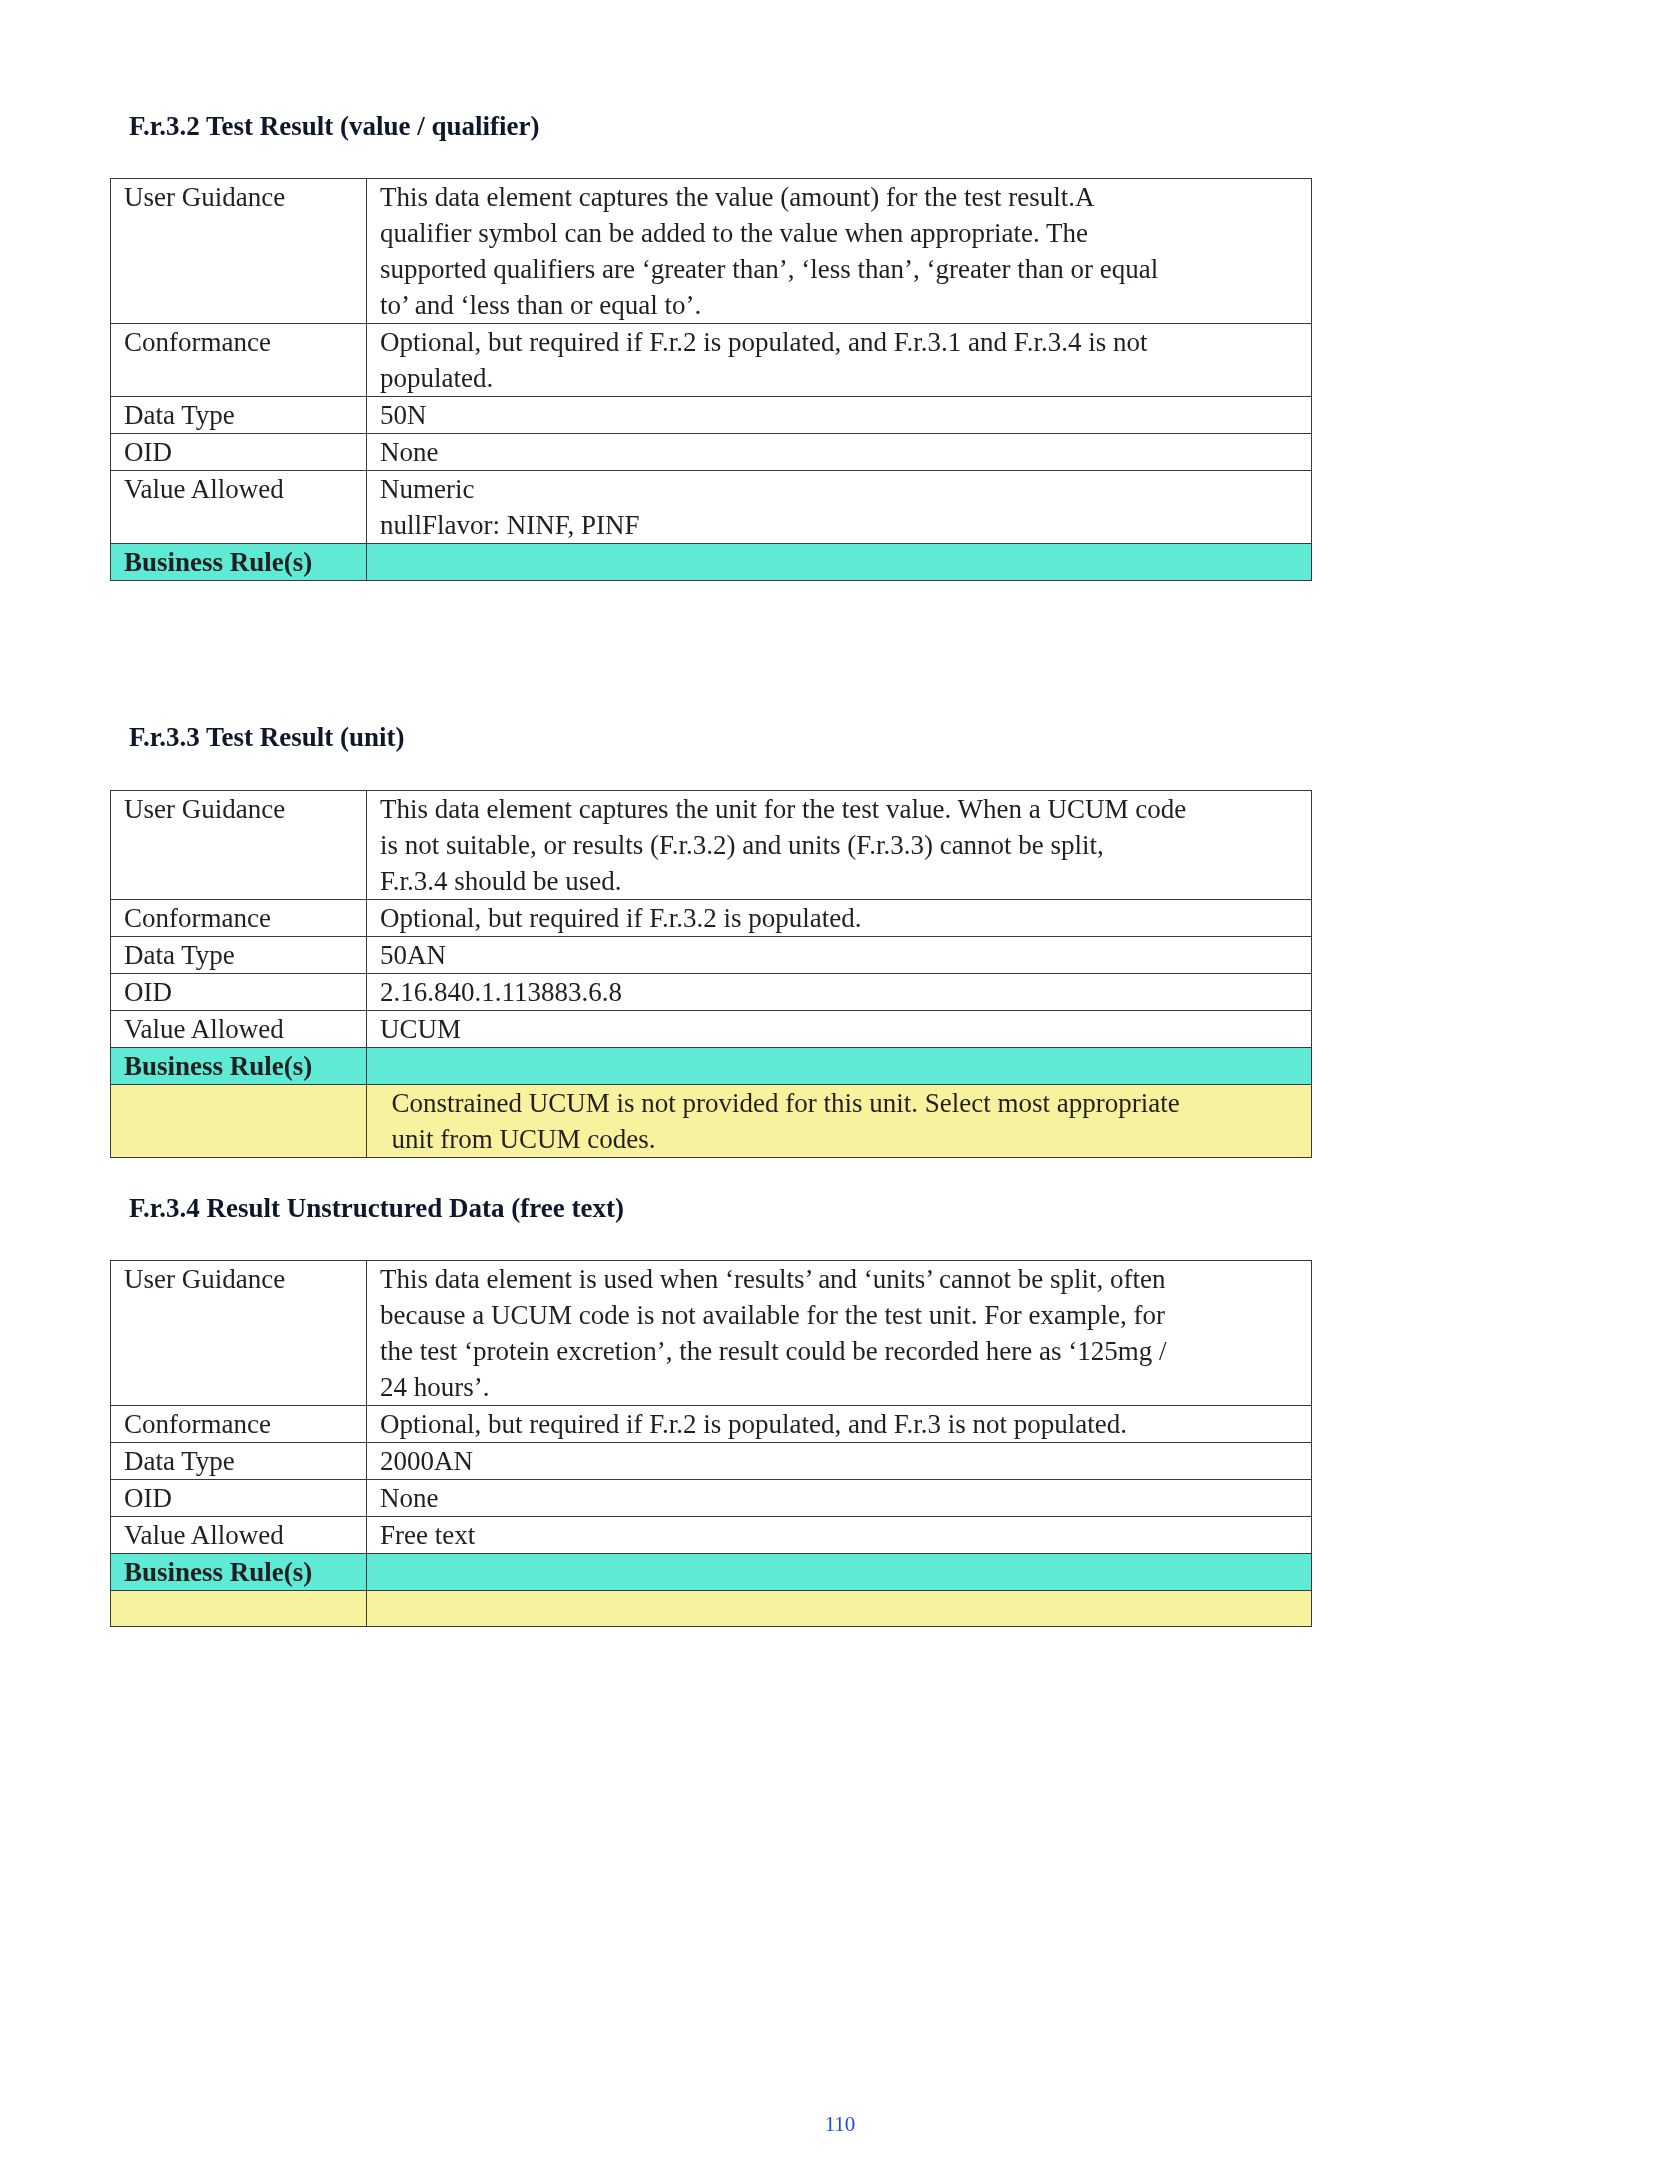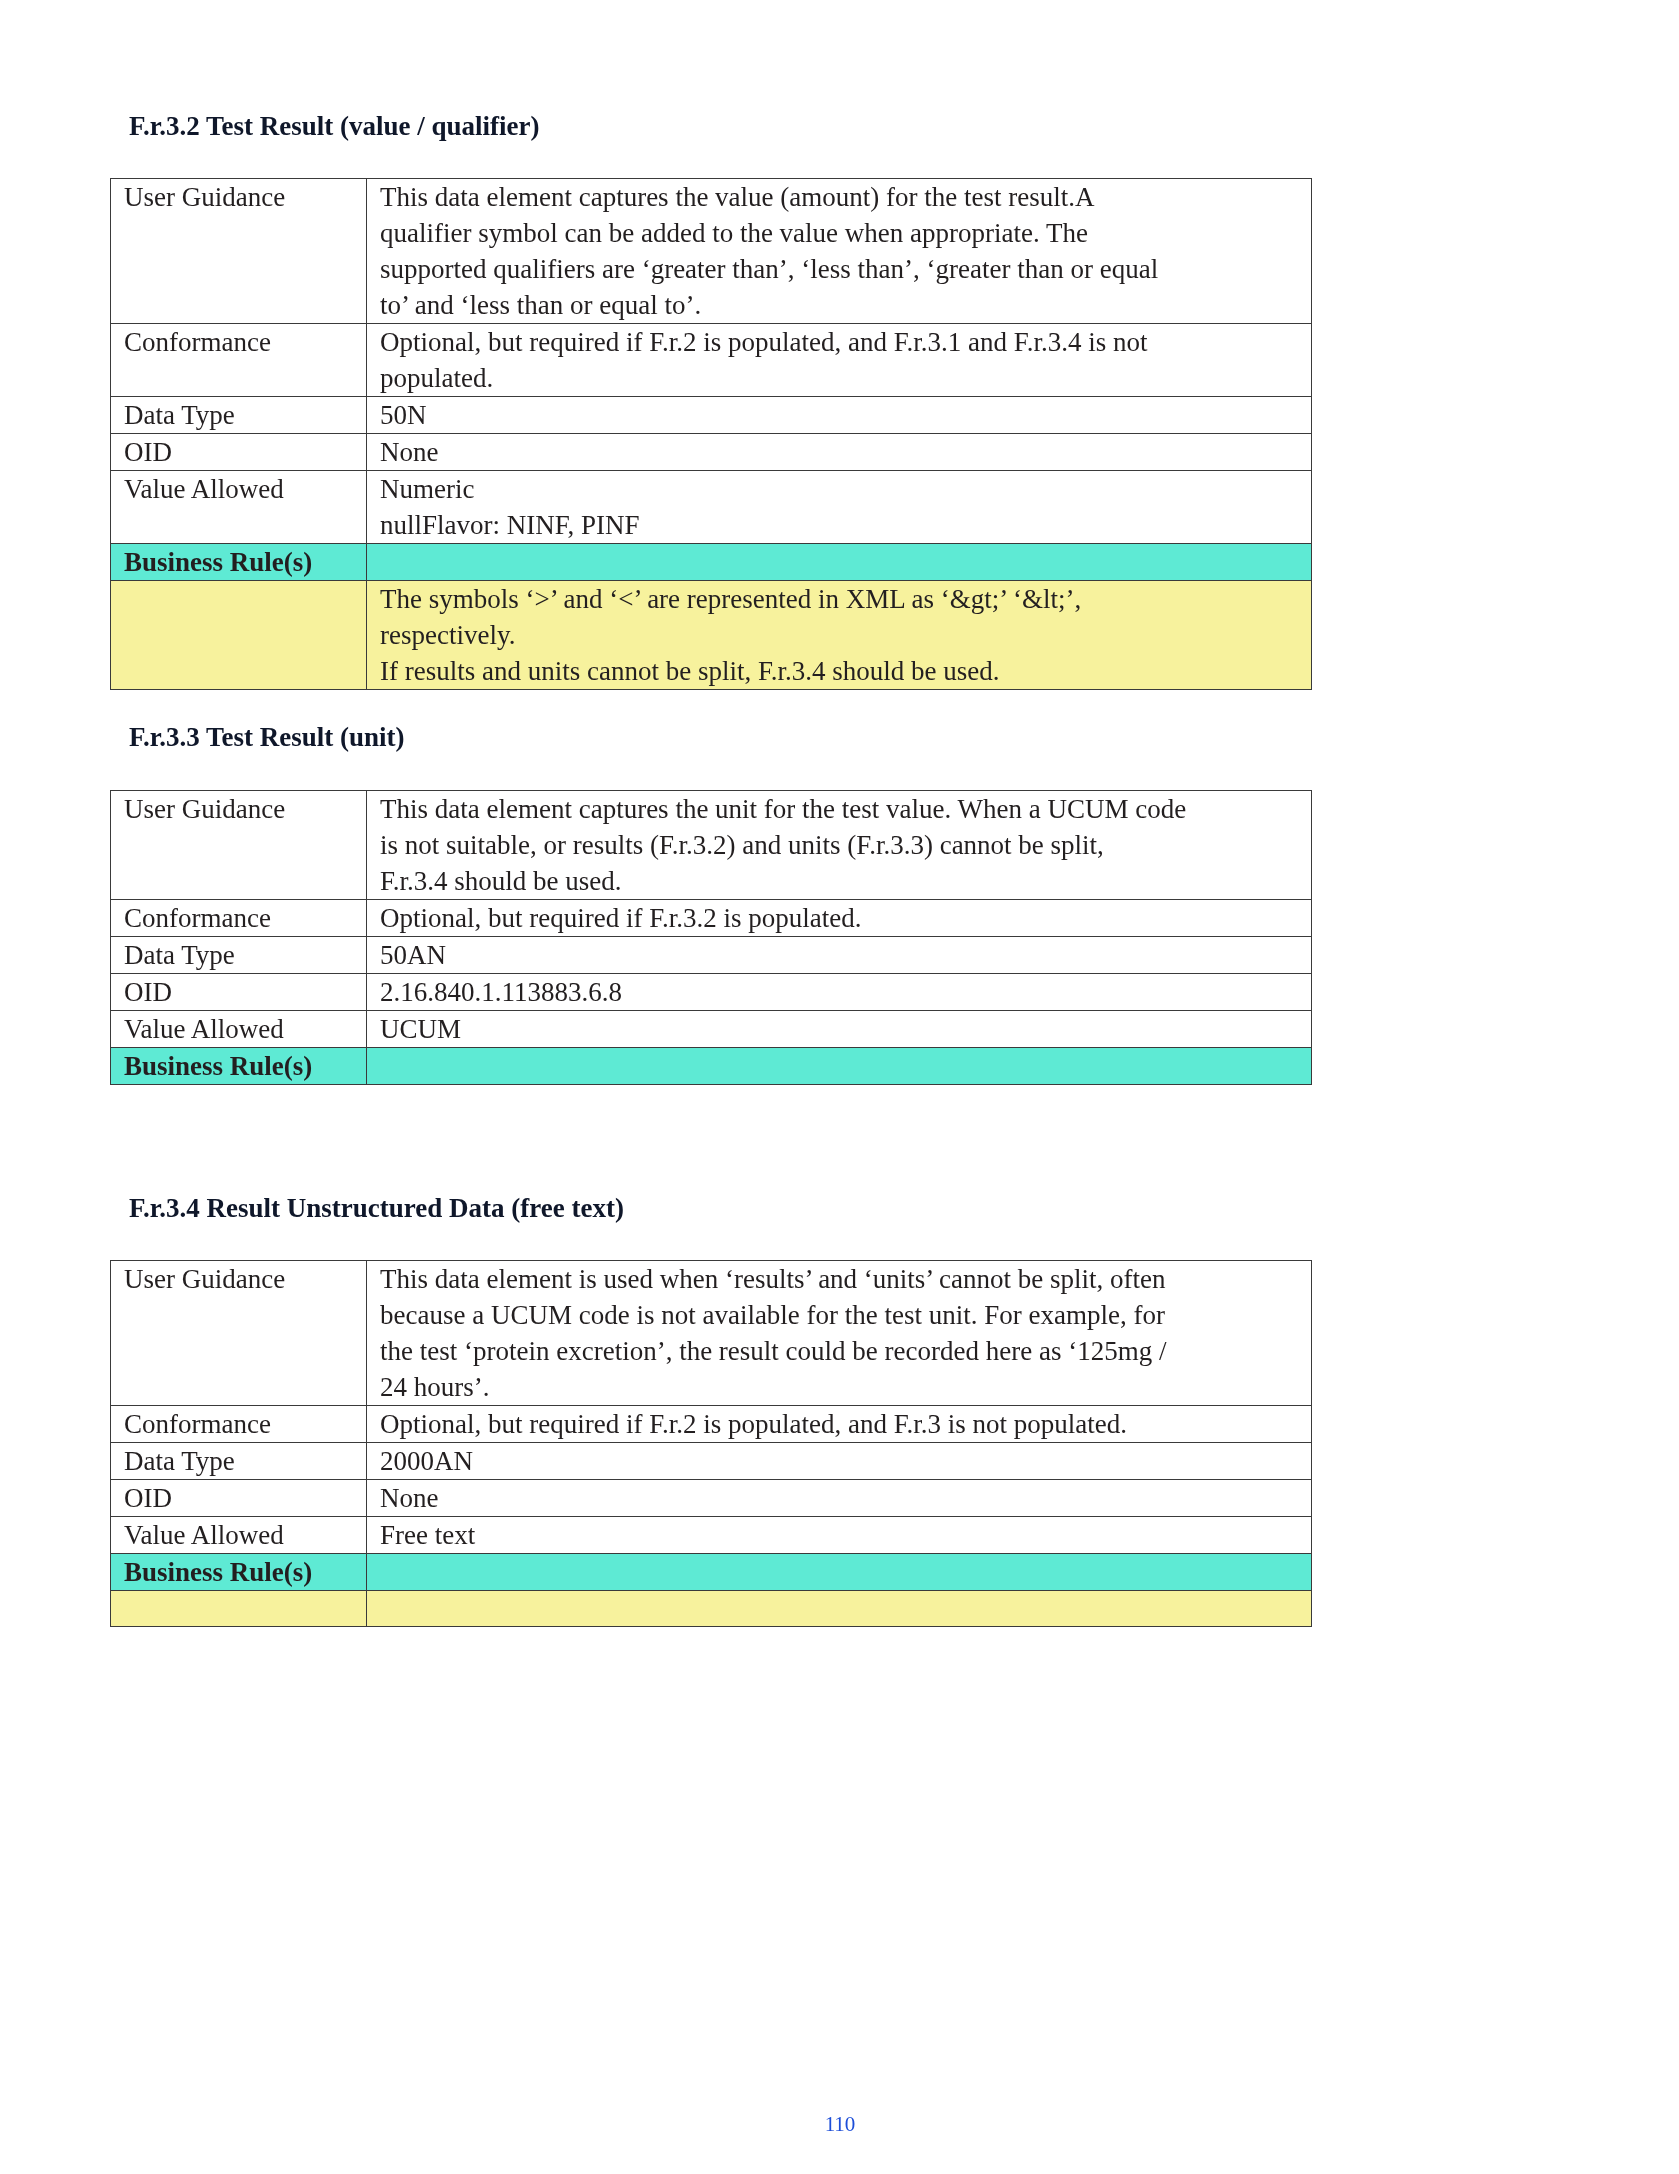--- a/index.html
+++ b/index.html
@@ -84,28 +84,20 @@
     <td class="label">Value Allowed</td>
     <td>
       <span class="line">Numeric</span>
       <span class="line">nullFlavor: NINF, PINF</span>
     </td>
   </tr>
   <tr class="br-head" style="height:36px;">
     <td class="label">Business Rule(s)</td>
     <td></td>
   </tr>
-  <tr class="br-body" style="height:107px;">
-    <td class="label"></td>
-    <td>
-      <span class="line">The symbols ‘&gt;’ and ‘&lt;’ are represented in XML as ‘&amp;gt;’ ‘&amp;lt;’,</span>
-      <span class="line">respectively.</span>
-      <span class="line">If results and units cannot be split, F.r.3.4 should be used.</span>
-    </td>
-  </tr>
 </tbody>
   </table>
 
 <h2 class="section-title" style="top:721px;">F.r.3.3 Test Result (unit)</h2>
 <table class="spec" style="top:790px;">
   <tbody>
       <tr style="height:71px;">
     <td class="label">User Guidance</td>
     <td>
       <span class="line">This data element captures the unit for the test value. When a UCUM code</span>
@@ -125,20 +117,27 @@
     <td class="label">OID</td>
     <td>2.16.840.1.113883.6.8</td>
   </tr>
   <tr style="height:37px;">
     <td class="label">Value Allowed</td>
     <td>UCUM</td>
   </tr>
   <tr class="br-head" style="height:37px;">
     <td class="label">Business Rule(s)</td>
     <td></td>
+  </tr>
+  <tr class="br-body" style="height:72px;">
+    <td class="label"></td>
+    <td class="indent-extra">
+      <span class="line">Constrained UCUM is not provided for this unit. Select most appropriate</span>
+      <span class="line">unit from UCUM codes.</span>
+    </td>
   </tr>
 </tbody>
   </table>
 
 <h2 class="section-title" style="top:1192px;">F.r.3.4 Result Unstructured Data (free text)</h2>
 <table class="spec" style="top:1260px;">
   <tbody>
       <tr style="height:143px;">
     <td class="label">User Guidance</td>
     <td>

